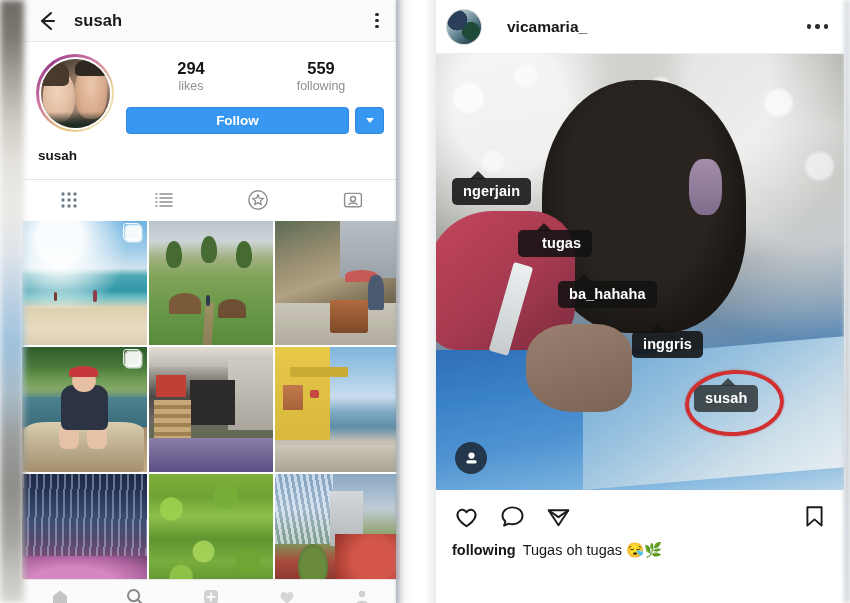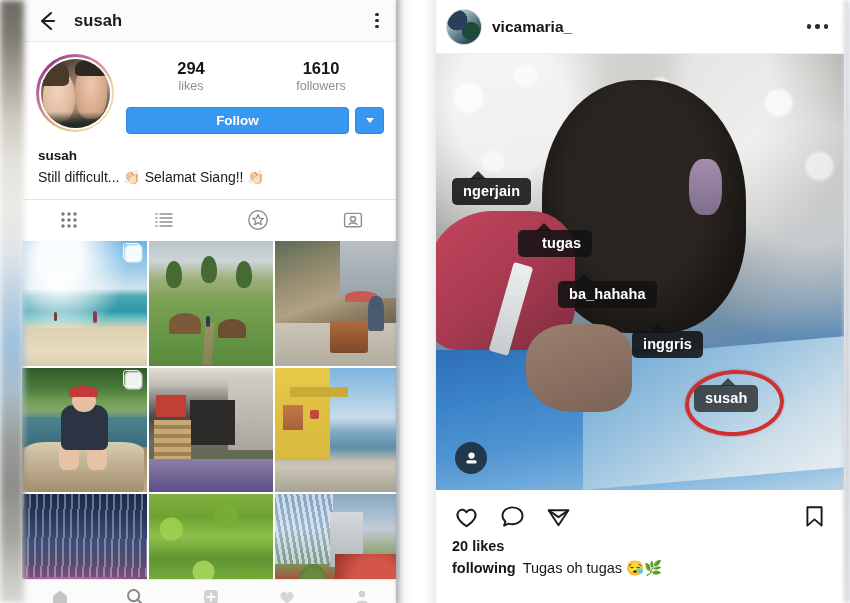--- a/index.html
+++ b/index.html
@@ -274,21 +274,21 @@
   .r-avatar {
     width: 36px; height: 36px; border-radius: 50%; flex: 0 0 auto;
     overflow: hidden; border: 1px solid #dcdcdc; position: relative;
     background: #8fa3b0;
   }
   .r-avatar .ra-bg { position:absolute; inset:0;
     background:
       radial-gradient(circle at 30% 30%, #2b3f5a 0 30%, rgba(0,0,0,0) 31%),
       radial-gradient(circle at 70% 62%, #1e4a3a 0 28%, rgba(0,0,0,0) 29%),
       linear-gradient(140deg,#cfd8dd 0%,#9fb3bd 30%,#5d7f8c 55%,#2f4a58 80%,#1c3340 100%); }
-  .r-username { margin-left: 10px; font-size: 15.5px; font-weight: bold; color: #161616; }
+  .r-username { margin-left: 25px; font-size: 15.5px; font-weight: bold; color: #161616; }
   .r-dots { margin-left: auto; display: flex; gap: 4px; align-items: center; cursor: pointer; }
   .r-dots i { width: 4.5px; height: 4.5px; border-radius: 50%; background: #2b2b2b; display:block; }
 
   .post-photo {
     position: relative; width: 408px; height: 436px; overflow: hidden;
     background: #4d7c0f;
   }
   .ph-bg { position: absolute; inset: 0;
     background:
       radial-gradient(ellipse at 18% 12%, rgba(255,255,255,.85) 0 12%, rgba(255,255,255,0) 34%),
@@ -415,36 +415,35 @@
         </div>
       </div>
 
       <div class="stats-col">
         <div class="stats-row">
           <div class="stat">
             <div class="stat-num">294</div>
             <div class="stat-lbl">likes</div>
           </div>
           <div class="stat">
-            <div class="stat-num">1610</div>
-            <div class="stat-lbl">followers</div>
+            <div class="stat-num">559</div>
+            <div class="stat-lbl">following</div>
           </div>
         </div>
         <div class="btn-row">
           <div class="btn-follow">Follow</div>
           <div class="btn-caret">
             <span class="caret-tri"></span>
           </div>
         </div>
       </div>
     </div>
 
     <div class="bio">
       <div class="bio-name">susah</div>
-      <div class="bio-text">Still difficult... 👏🏻 Selamat Siang!! 👏🏻</div>
     </div>
 
     <div class="tabbar">
       <div class="tab">
         <svg width="22" height="22" viewBox="0 0 22 22">
           <g fill="#6d7b86">
             <circle cx="5" cy="5" r="1.7"></circle>
               <circle cx="11" cy="5" r="1.7"></circle>
               <circle cx="17" cy="5" r="1.7"></circle>
             <circle cx="5" cy="11" r="1.7"></circle>
@@ -661,21 +660,20 @@
           <path d="M3.6 7.2 L13.5 14.1 L23.4 7.2" fill="none" stroke="#1a1a1a" stroke-width="1.9" stroke-linejoin="round"></path>
         </svg>
       </div>
       <div class="act save">
         <svg width="27" height="27" viewBox="0 0 27 27">
           <path d="M6.4 4.2 H20.6 V22.6 L13.5 16.4 L6.4 22.6 Z" fill="none" stroke="#1a1a1a" stroke-width="1.9" stroke-linejoin="round"></path>
         </svg>
       </div>
     </div>
 
-    <div class="likes">20 likes</div>
 
     <div class="caption">
       <span class="cu">following</span><span>Tugas oh tugas 😪🌿</span>
     </div>
   </div>
 
   <div class="edge-blur-left"></div>
   <div class="edge-blur-right"></div>
 </div>
 

